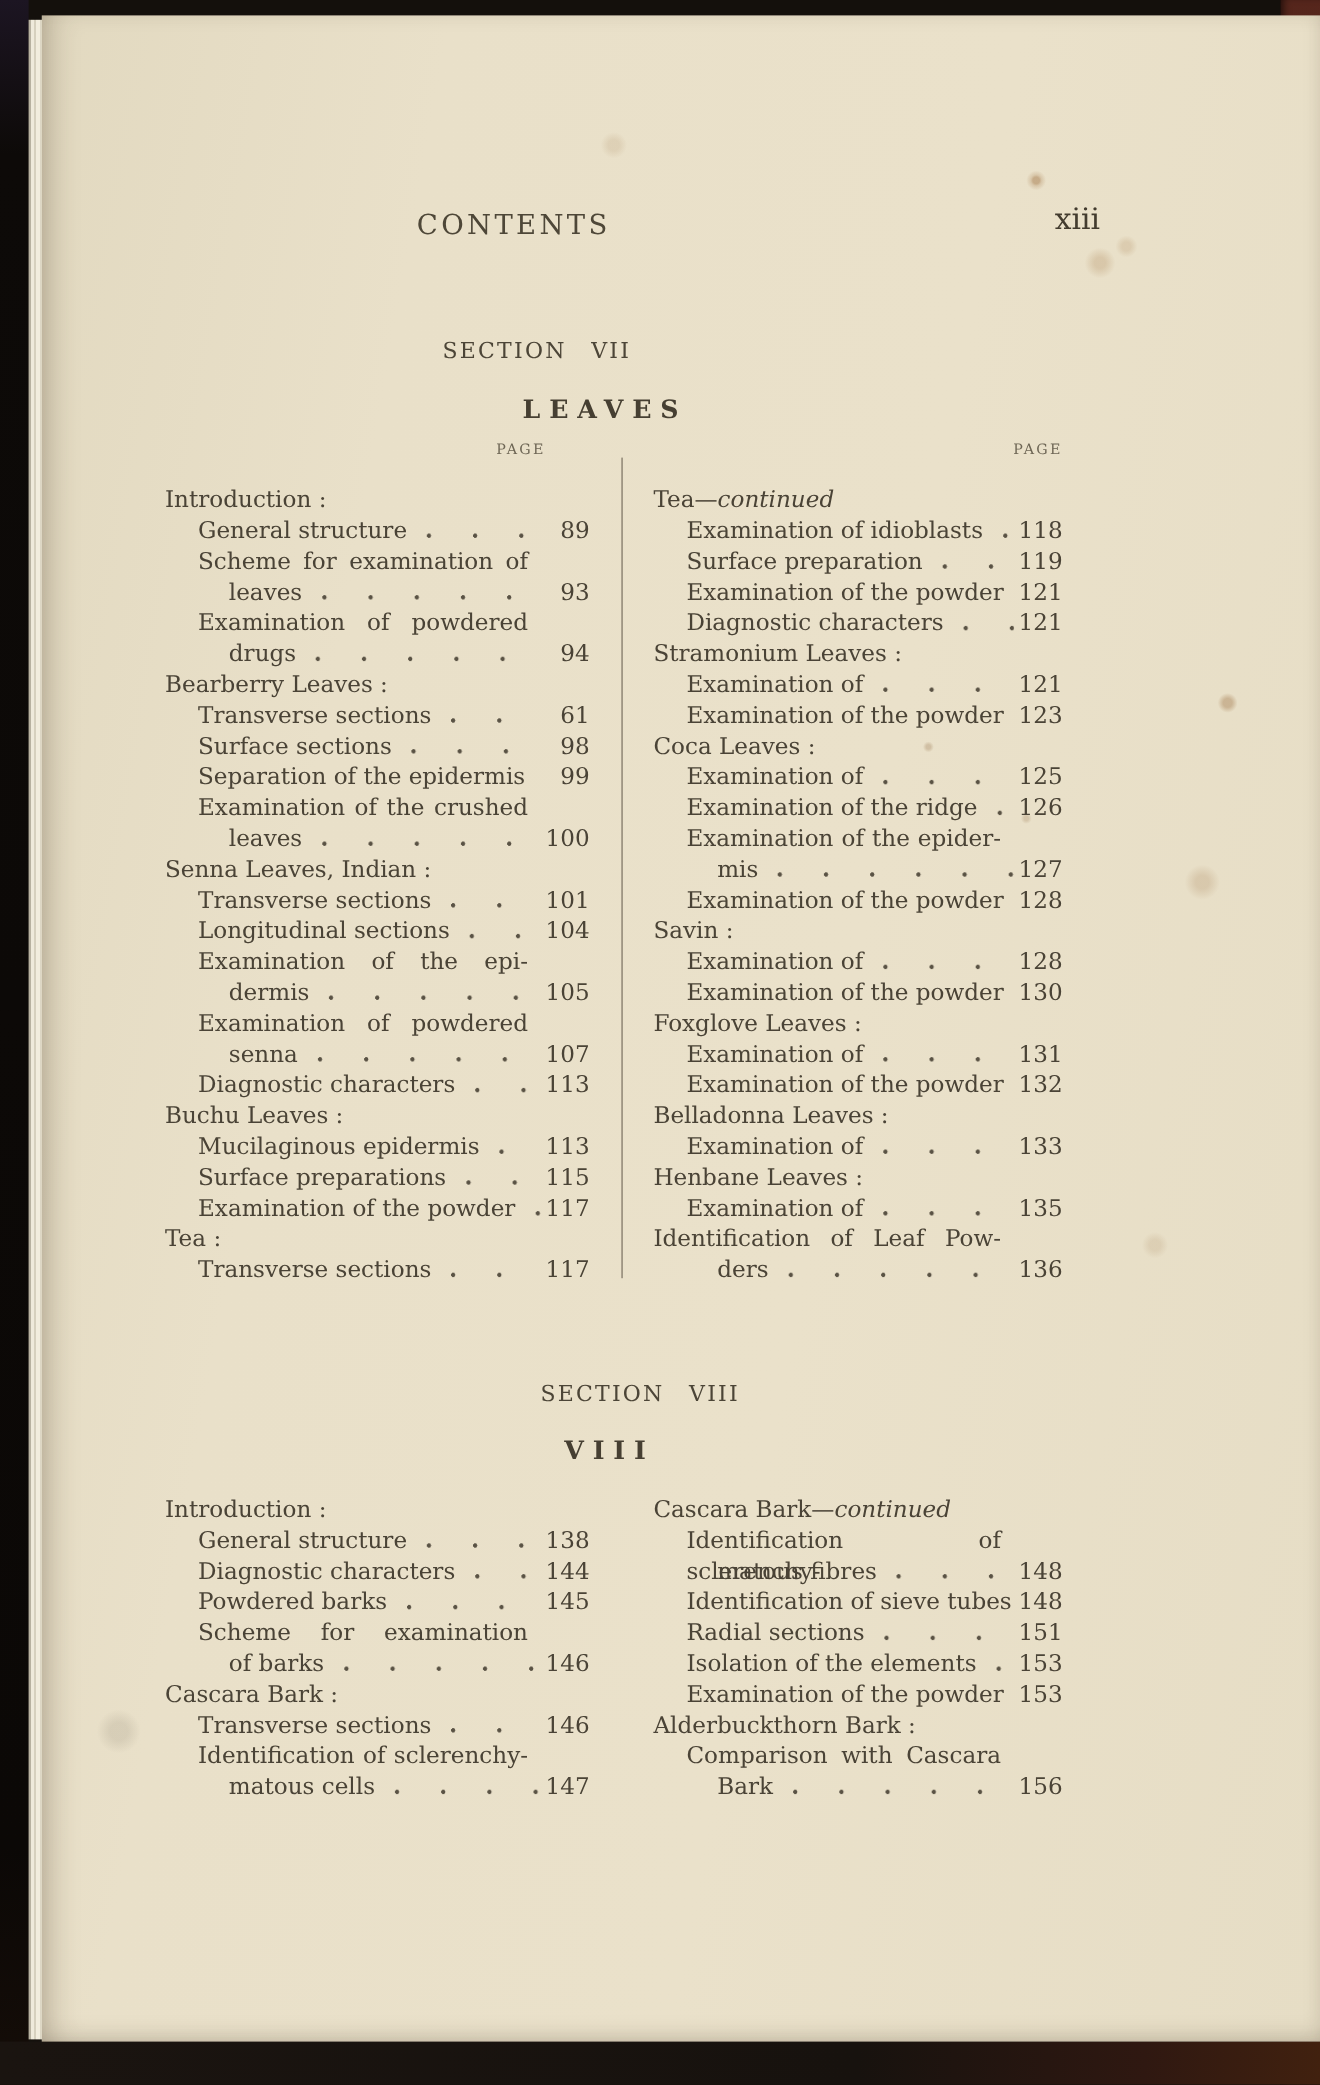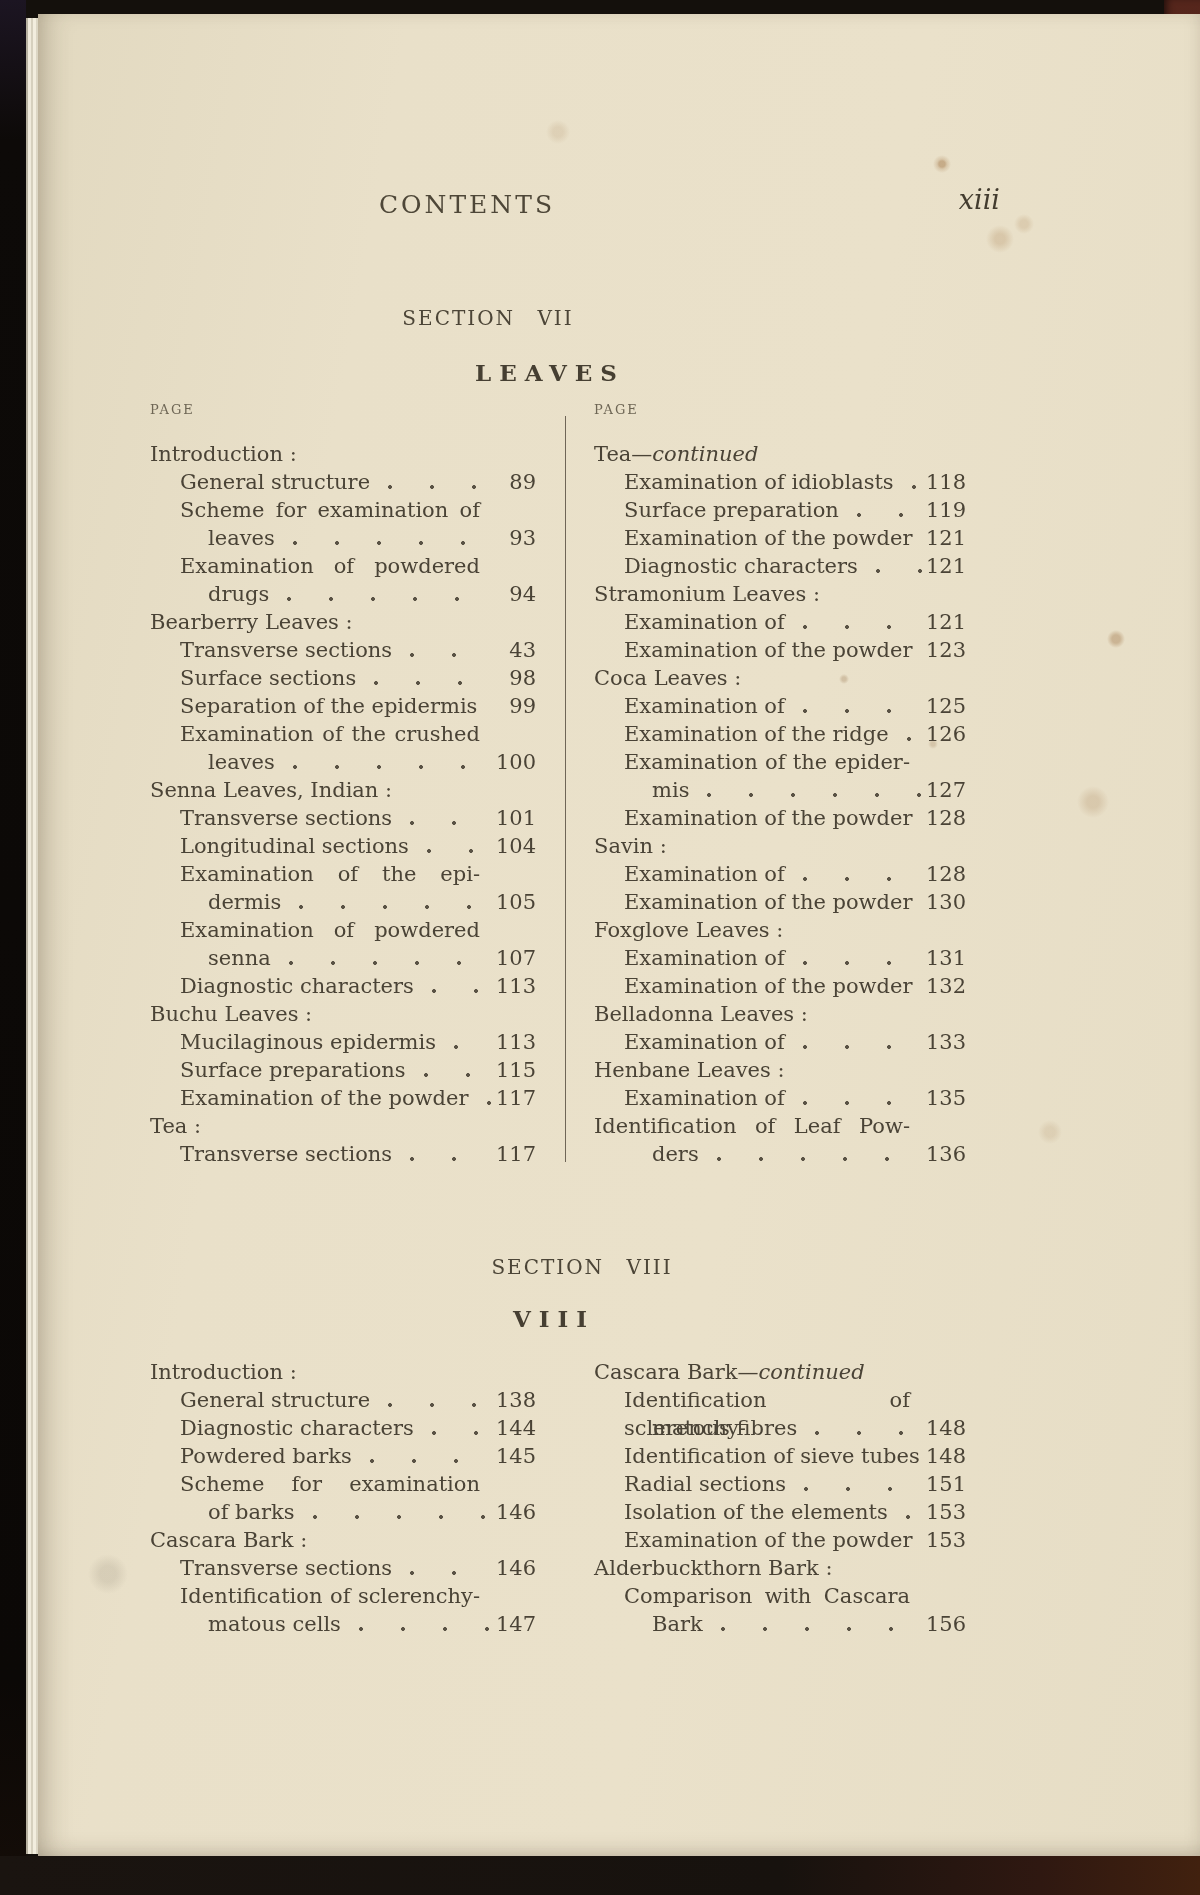--- a/index.html
+++ b/index.html
@@ -33,41 +33,41 @@
       radial-gradient(circle at 520px 118px, rgba(140,95,45,.12) 0 5px, rgba(0,0,0,0) 12px),
       radial-gradient(circle at 1012px 1118px, rgba(140,95,45,.12) 0 5px, rgba(0,0,0,0) 12px),
       radial-gradient(circle at 70px 1560px, rgba(60,50,35,.10) 0 8px, rgba(0,0,0,0) 20px),
       linear-gradient(100deg,#e2d9c0,#e9e0c9 25%,#eae1ca 60%,#e6ddc5);
     box-shadow:inset 20px 0 28px -14px rgba(60,45,30,.28),
                inset -8px 0 22px -14px rgba(60,45,30,.18),
                inset 0 -14px 24px -14px rgba(60,45,30,.22);padding-left:36px;}
 
   .running-head{position:absolute;left:429px;top:176px;transform:translateX(-50%);
     font-size:25px;letter-spacing:3px;color:#4e4738;}
-  .folio{position:absolute;right:200px;top:170px;font-size:27px;color:#433c2f;font-style:italic;}
+  .folio{position:absolute;right:200px;top:170px;font-size:27px;color:#433c2f;}
 
   .sec-heading{position:absolute;transform:translateX(-50%);
     font-size:20px;letter-spacing:2px;word-spacing:14px;color:#4c4537;margin-left:24px;}
   .sec-sub{position:absolute;transform:translateX(-50%);
     font-size:23px;font-weight:bold;letter-spacing:8px;color:#463f32;}
   .sec0 .sec-heading{left:426px;top:292px;}
   .sec0 .sec-sub{left:512px;top:345px;}
   .sec1 .sec-heading{left:520px;top:1241px;}
   .sec1 .sec-sub{left:516px;top:1291px;}
 
   .col{position:absolute;font-size:21px;}
   .sec0 .col{top:388px;}
   .sec1 .col{top:1344px;}
   .col0{left:112px;width:386px;}
   .col1{left:556px;width:372px;}
 
   .column-rule{position:absolute;left:527px;top:402px;width:1px;height:746px;
     background:rgba(70,60,48,.75);}
 
-  .page-label{height:38px;font-size:13px;letter-spacing:2px;color:#6e6655;}
+  .page-label{height:38px;font-size:13px;letter-spacing:2px;color:#6e6655;text-align:right;}
   .sec0 .col0 .page-label{padding-right:40px;}
 
   .row{display:flex;align-items:baseline;height:28px;line-height:28px;white-space:pre;}
   .row.ind1{padding-left:30px;}
   .row.ind2{padding-left:58px;}
   .row .em{font-style:italic;}
   .row .num{width:44px;text-align:right;flex:none;}
   .row .leader{flex:1;align-self:stretch;
     background:radial-gradient(circle at 2px 2px, rgba(74,67,54,.9) 1.7px, rgba(0,0,0,0) 2.2px);
     background-repeat:repeat-x;background-size:42px 4px;background-position:left 18px bottom 7px;}
@@ -93,21 +93,21 @@
     <div class="column-rule"></div>
     <div class="col col0">
       <div class="page-label">PAGE</div>
     <div class="row ind0"><span class="label"><span>Introduction :</span></span><span class="num"></span></div>
         <div class="row ind1"><span class="label"><span>General structure</span></span><span class="leader"></span><span class="num">89</span></div>
         <div class="row ind1 fill"><span class="label"><span>Scheme for examination of</span></span><span class="num"></span></div>
         <div class="row ind2"><span class="label"><span>leaves</span></span><span class="leader"></span><span class="num">93</span></div>
         <div class="row ind1 fill"><span class="label"><span>Examination of powdered</span></span><span class="num"></span></div>
         <div class="row ind2"><span class="label"><span>drugs</span></span><span class="leader"></span><span class="num">94</span></div>
         <div class="row ind0"><span class="label"><span>Bearberry Leaves :</span></span><span class="num"></span></div>
-        <div class="row ind1"><span class="label"><span>Transverse sections</span></span><span class="leader"></span><span class="num">43</span></div>
+        <div class="row ind1"><span class="label"><span>Transverse sections</span></span><span class="leader"></span><span class="num">61</span></div>
         <div class="row ind1"><span class="label"><span>Surface sections</span></span><span class="leader"></span><span class="num">98</span></div>
         <div class="row ind1"><span class="label"><span>Separation of the epidermis</span></span><span class="leader"></span><span class="num">99</span></div>
         <div class="row ind1 fill"><span class="label"><span>Examination of the crushed</span></span><span class="num"></span></div>
         <div class="row ind2"><span class="label"><span>leaves</span></span><span class="leader"></span><span class="num">100</span></div>
         <div class="row ind0"><span class="label"><span>Senna Leaves, Indian :</span></span><span class="num"></span></div>
         <div class="row ind1"><span class="label"><span>Transverse sections</span></span><span class="leader"></span><span class="num">101</span></div>
         <div class="row ind1"><span class="label"><span>Longitudinal sections</span></span><span class="leader"></span><span class="num">104</span></div>
         <div class="row ind1 fill"><span class="label"><span>Examination of the epi-</span></span><span class="num"></span></div>
         <div class="row ind2"><span class="label"><span>dermis</span></span><span class="leader"></span><span class="num">105</span></div>
         <div class="row ind1 fill"><span class="label"><span>Examination of powdered</span></span><span class="num"></span></div>

